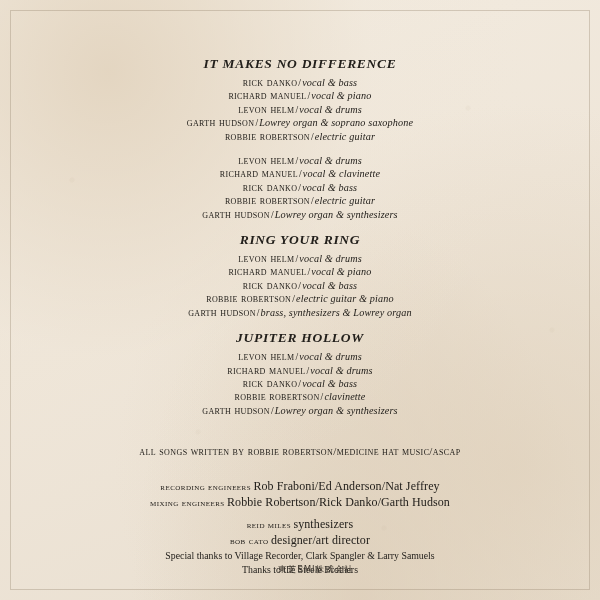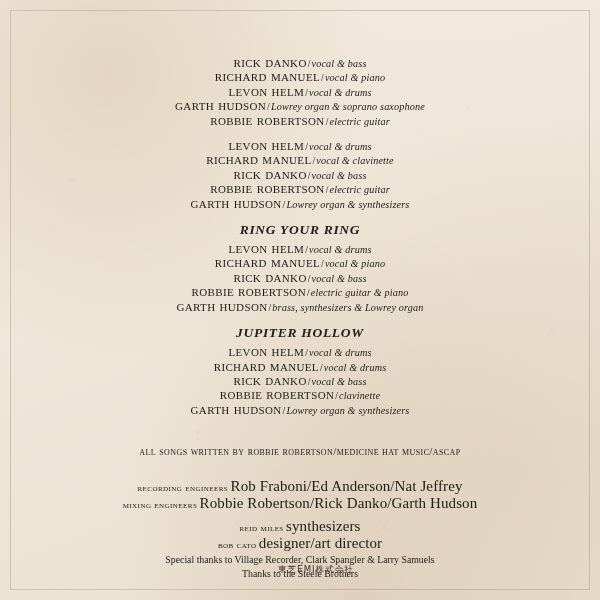--- a/index.html
+++ b/index.html
@@ -64,21 +64,21 @@
   }
   .credit-line {
     font-size: 9.6px;
     line-height: 13.4px;
     white-space: nowrap;
     letter-spacing: 0.15px;
   }
   .credit-name {
     font-variant: small-caps;
     text-transform: lowercase;
-    font-size: 15px;
+    font-size: 12px;
     letter-spacing: 0.35px;
     text-align: right;
   }
   .credit-sep {
     padding: 0 1px;
   }
   .credit-role {
     font-style: italic;
     font-size: 10.2px;
   }
@@ -100,21 +100,21 @@
     line-height: 14.6px;
     white-space: nowrap;
   }
   .prod-label {
     font-variant: small-caps;
     text-transform: lowercase;
     letter-spacing: 0.45px;
     font-size: 9.8px;
   }
   .prod-value {
-    font-size: 15px;
+    font-size: 12px;
     letter-spacing: 0.1px;
     margin-top: 25px;
   }
   .prod-plain {
     font-size: 9.8px;
     letter-spacing: 0.1px;
   }
   .thanks-line {
     font-size: 9.8px;
     line-height: 14.6px;
@@ -136,20 +136,21 @@
 </head>
 <body>
 
 <div class="sleeve">
   <div class="grain"></div>
   <div class="paper-edge"></div>
 
   <div class="content">
 
     <div class="song-block">
+      <div class="song-title">IT MAKES NO DIFFERENCE</div>
       <div class="credit-line">
         <span class="credit-name">RICK DANKO</span><span class="credit-sep">/</span><span class="credit-role">vocal &amp; bass</span>
       </div>
       <div class="credit-line">
         <span class="credit-name">RICHARD MANUEL</span><span class="credit-sep">/</span><span class="credit-role">vocal &amp; piano</span>
       </div>
       <div class="credit-line">
         <span class="credit-name">LEVON HELM</span><span class="credit-sep">/</span><span class="credit-role">vocal &amp; drums</span>
       </div>
       <div class="credit-line">

